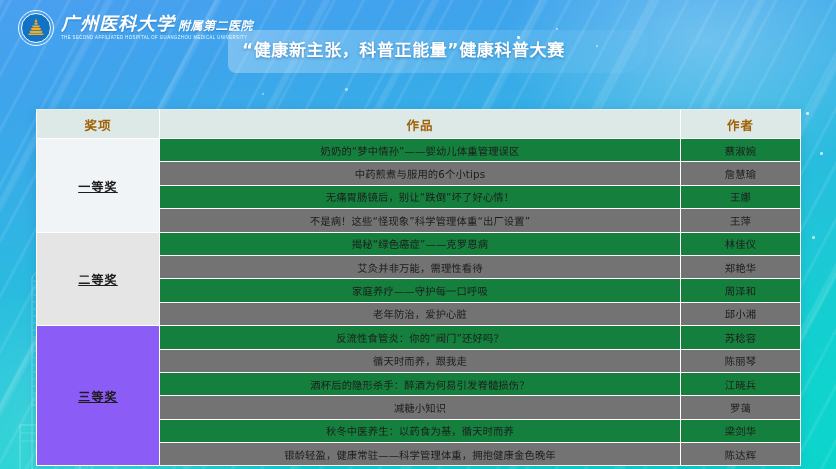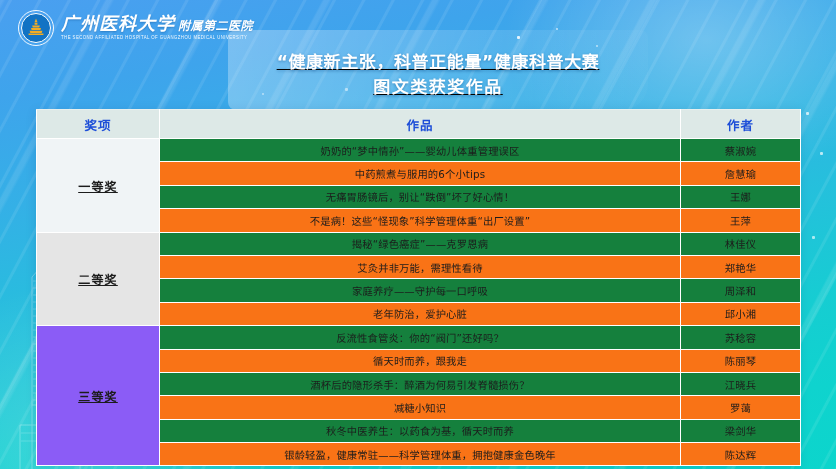--- a/index.html
+++ b/index.html
@@ -174,26 +174,24 @@
     transform: scaleY(1.15);
     transform-origin: left top;
   }
 
   
   .title-banner {
     position: absolute;
     left: 228px;
     top: 30px;
     width: 420px;
-    padding: 20px 14px 10px;
+    padding: 8px 14px 10px;
     box-sizing: border-box;
     background: linear-gradient(100deg, rgba(255,255,255,0.30), rgba(255,255,255,0.10) 70%, rgba(255,255,255,0.02));
     border-radius: 8px 8px 26px 8px;
-    text-align: center;
-    text-decoration: underline;
   }
   .title-line {
     color: #ffffff;
     font-family: "DejaVu Sans", "Liberation Sans", sans-serif;
     font-weight: 700;
     font-size: 17px;
     line-height: 1.48;
     letter-spacing: 0.6px;
     white-space: nowrap;
     text-shadow: 0 1px 3px rgba(10,70,130,0.45);
@@ -213,21 +211,21 @@
     border-collapse: collapse;
     width: 100%;
     table-layout: fixed;
   }
   table.award-table col.c-award  { width: 123px; }
   table.award-table col.c-work   { width: 521px; }
   table.award-table col.c-author { width: 120px; }
 
   table.award-table th {
     background: #dde9e7;
-    color: #1d4ed8;
+    color: #a16207;
     font-size: 12.5px;
     font-weight: 700;
     height: 26px;
     border: 1px solid #ffffff;
     border-top-color: #e8f0ef;
     letter-spacing: 1px;
     font-family: Liberation Mono, monospace;
   }
   table.award-table td {
     border: 1px solid #ffffff;
@@ -235,21 +233,21 @@
     color: #1c1c1c;
     height: 22.4px;
     text-align: center;
     font-family: "DejaVu Sans", "Liberation Sans", sans-serif;
     letter-spacing: 0.15px;
     padding: 0 4px;
     white-space: nowrap;
     overflow: hidden;
   }
   table.award-table tr.odd  td { background: #15803d; }
-  table.award-table tr.even td { background: #f97316; }
+  table.award-table tr.even td { background: #737373; }
   table.award-table td.award-cell {
     font-size: 12px;
     font-weight: 700;
     letter-spacing: 1.2px;
     vertical-align: middle;
     text-decoration: underline;
   }
   table.award-table td.award-cell.g1 { background: #f0f4f6; }
   table.award-table td.award-cell.g2 { background: #e5e5e5; }
   table.award-table td.award-cell.g3 { background: #8b5cf6; }
@@ -338,21 +336,20 @@
       <div class="logo-cn">
         <span class="big">广州医科大学</span>
         <span class="small">附属第二医院</span>
       </div>
       <div class="logo-en">THE SECOND AFFILIATED HOSPITAL OF GUANGZHOU MEDICAL UNIVERSITY</div>
     </div>
   </div>
 
   <div class="title-banner">
     <div class="title-line l1">“健康新主张，科普正能量”健康科普大赛</div>
-    <div class="title-line l2">图文类获奖作品</div>
   </div>
 
   <div class="table-wrap">
     <table class="award-table">
       <colgroup>
         <col class="c-award">
           <col class="c-work">
           <col class="c-author">
       </colgroup>
       <thead>

